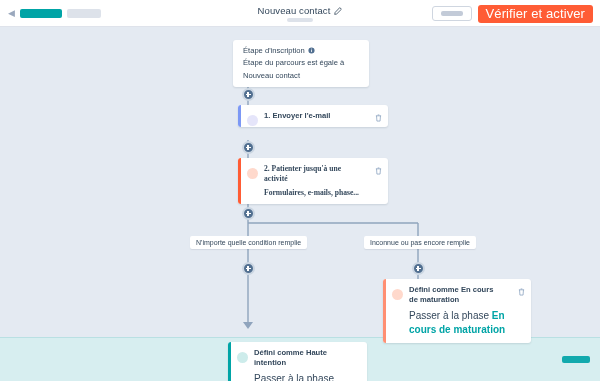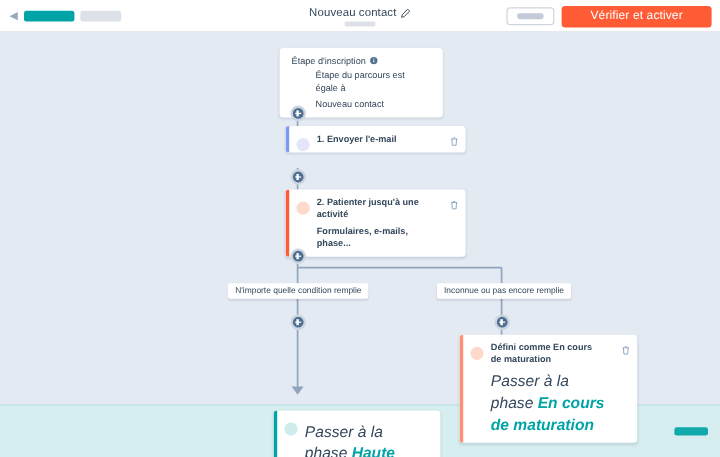--- a/index.html
+++ b/index.html
@@ -37,21 +37,21 @@
     position: absolute; right: 7px; top: 0; height: 27px;
     display: flex; align-items: center; gap: 6px;
   }
   .btn-ghost {
     width: 40px; height: 15px; border: 1px solid #cfd6e0; border-radius: 3px;
     background: #fff; display: flex; align-items: center; justify-content: center;
   }
   .btn-ghost i { display: block; width: 22px; height: 5px; border-radius: 2px; background: #c3cbd8; }
   .btn-primary {
     height: 18px; border-radius: 3px; background: #ff5c35; color: #fff;
-    font-size: 10px; display: flex; align-items: center; padding: 0 24px;
+    font-size: 13px; display: flex; align-items: center; padding: 0 8px;
     letter-spacing: .1px; white-space: nowrap;
   }
 
   
   .canvas { position: absolute; top: 27px; left: 0; width: 600px; height: 354px; background: #e4eaf2; }
   #wires { position: absolute; top: 0; left: 0; width: 600px; height: 354px; }
 
   
   .card {
     position: absolute; background: #ffffff; border-radius: 3px;
@@ -63,36 +63,36 @@
   .card-with-dot .card-body { padding-left: 26px; }
   .dot {
     position: absolute; left: 9px; top: 10px;
     width: 11px; height: 11px; border-radius: 50%;
   }
   .line1 {
     font-size: 7.6px; color: #33475b; font-weight: bold;
     line-height: 1.35; padding-right: 12px;
   }
   .line2 { font-size: 7.6px; color: #33475b; line-height: 1.35; margin-top: 3px; }
-  .line-plain { font-size: 13px; color: #33475b; line-height: 1.4; font-weight: normal; font-style: italic; }
+  .line-plain { font-size: 10px; color: #33475b; line-height: 1.4; font-weight: normal; }
   .strong-teal { color: #00a4a6; font-weight: bold; }
   .link-teal { color: #00a4a6; font-weight: bold; }
   .trash {
     position: absolute; right: 6px; top: 9px; width: 7px; height: 8px;
   }
   .ext { width: 6px; height: 6px; margin-left: 3px; vertical-align: -1px; }
 
   
   #card-trigger { left: 233px; top: 13px; width: 136px; }
   #card-trigger .t-title { font-size: 7.6px; color: #33475b; display: flex; align-items: center; gap: 3px; }
-  #card-trigger .t-body { font-size: 7.6px; color: #33475b; line-height: 1.45; margin-top: 2px; margin-left: 20px; }
+  #card-trigger .t-body { font-size: 7.6px; color: #33475b; line-height: 1.45; margin-top: 2px; }
   .info-icon { width: 7px; height: 7px; display: block; }
 
   #card-email   { left: 238px; top: 78px;  width: 150px; }
-  #card-delay   { left: 238px; top: 131px; width: 150px; }
+  #card-delay   { left: 238px; top: 131px; width: 150px; font-family: Liberation Serif, serif; }
   #card-right   { left: 383px; top: 252px; width: 148px; }
   #card-bottom  { left: 228px; top: 315px; width: 139px; }
 
   
   .branch-label {
     position: absolute; background: #fff; border-radius: 2px;
     font-size: 7px; color: #33475b; text-align: center;
     padding: 3px 6px; white-space: nowrap;
     box-shadow: 0 1px 1px rgba(45,62,80,.10); z-index: 10;
   }
@@ -237,18 +237,19 @@
     </div>
 
     <div class="bottom-band">
       <div class="band-pill"></div>
     </div>
 
     <div class="card card-with-dot" id="card-bottom">
       <div class="accent" style="background:#00a4a6"></div>
       <div class="dot" style="background:#cdeceb"></div>
       <div class="card-body">
+        <div class="line1"><span>Défini comme </span><span>Haute intention</span></div>
         <div class="line2 line-plain"><span>Passer à la phase </span><span class="strong-teal">Haute intention</span></div>
       </div>
     </div>
 
   </div>
 </div>
 
 </body></html>

